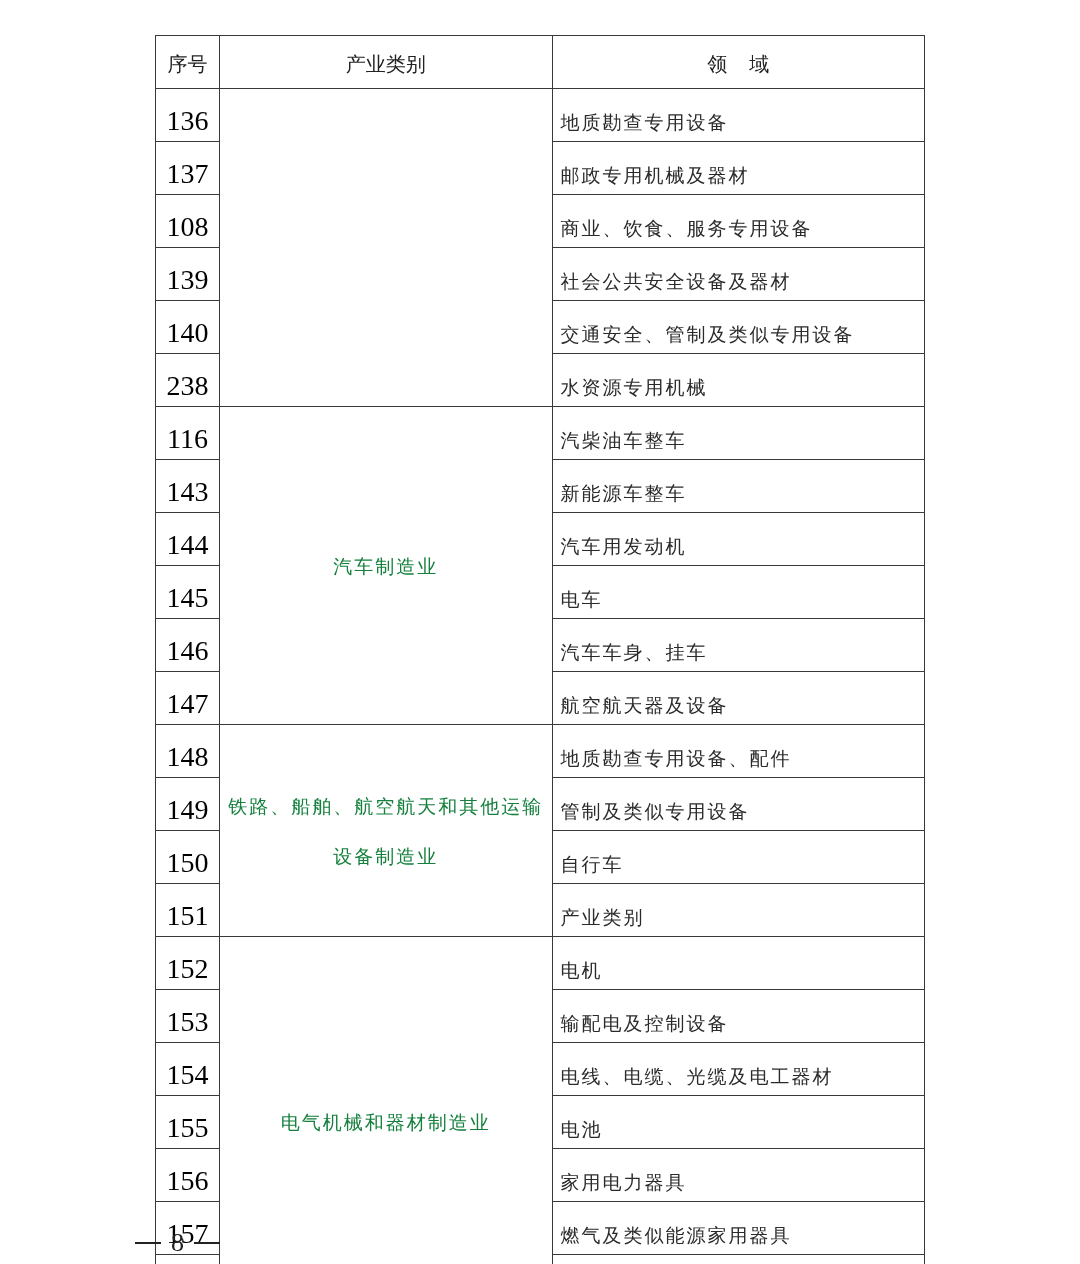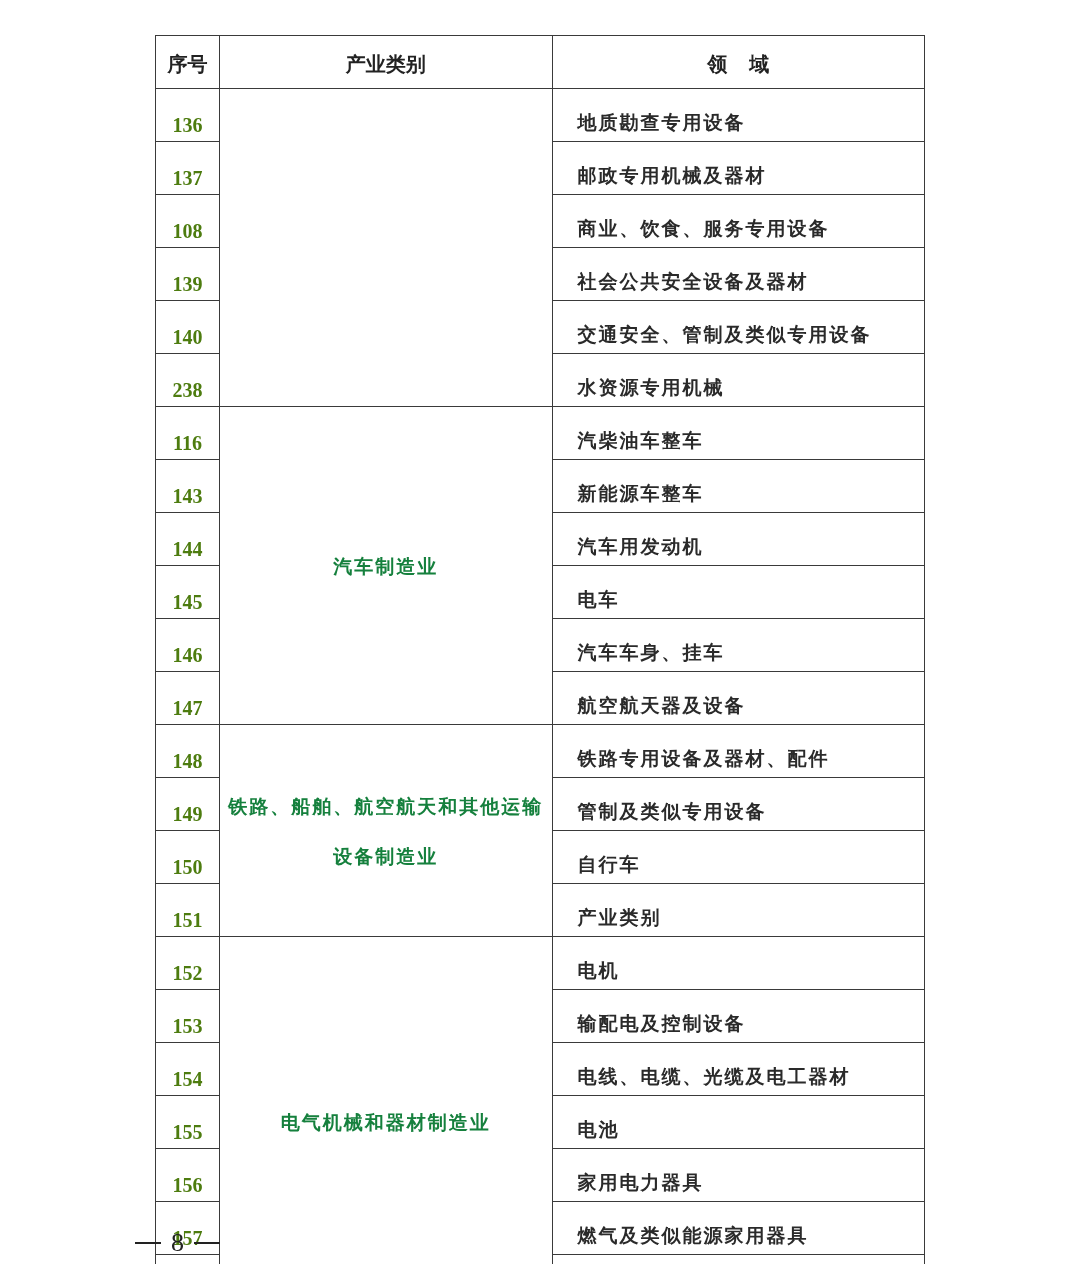--- a/index.html
+++ b/index.html
@@ -20,47 +20,47 @@
       left: 155px;
       top: 35px;
       width: 770px;
       border-collapse: collapse;
       table-layout: fixed;
     }
     .page-table td, .page-table th {
       border: 1.5px solid #3a3a3a;
       height: 47px;
       padding: 0;
-      font-weight: bold;
+      font-weight: normal;
     }
     .page-table th {
       font-family: "DejaVu Sans", "Liberation Sans", sans-serif;
       font-size: 20px;
       color: #222;
       height: 48px;
       vertical-align: middle;
       padding-top: 4px;
     }
     .col-no { width: 64px; }
     .col-cat { width: 332px; }
     .col-field { width: 372px; }
     td.no {
       font-family: "Liberation Serif", "DejaVu Serif", serif;
-      font-size: 20px;
+      font-size: 28px;
       text-align: center;
       vertical-align: bottom;
       padding-bottom: 4px;
-      color: #4d7c0f;
+      color: #000000;
     }
     td.field {
       font-family: "DejaVu Sans", "Liberation Sans", sans-serif;
       font-size: 19px;
       text-align: left;
       vertical-align: bottom;
-      padding-left: 25px;
+      padding-left: 8px;
       padding-bottom: 5px;
       letter-spacing: 2px;
       color: #2a2a2a;
     }
     td.cat {
       font-family: "DejaVu Sans", "Liberation Sans", sans-serif;
       font-size: 19px;
       text-align: center;
       vertical-align: middle;
       letter-spacing: 2px;
@@ -156,21 +156,21 @@
       <td class="field">汽车车身、挂车</td>
     </tr>
     <tr>
       <td class="no">147</td>
       <td class="field">航空航天器及设备</td>
     </tr>
 
     <tr>
       <td class="no">148</td>
       <td class="cat" rowspan="4">铁路、船舶、航空航天和其他运输设备制造业</td>
-      <td class="field">铁路专用设备及器材、配件</td>
+      <td class="field">地质勘查专用设备、配件</td>
     </tr>
     <tr>
       <td class="no">149</td>
       <td class="field">管制及类似专用设备</td>
     </tr>
     <tr>
       <td class="no">150</td>
       <td class="field">自行车</td>
     </tr>
     <tr>

